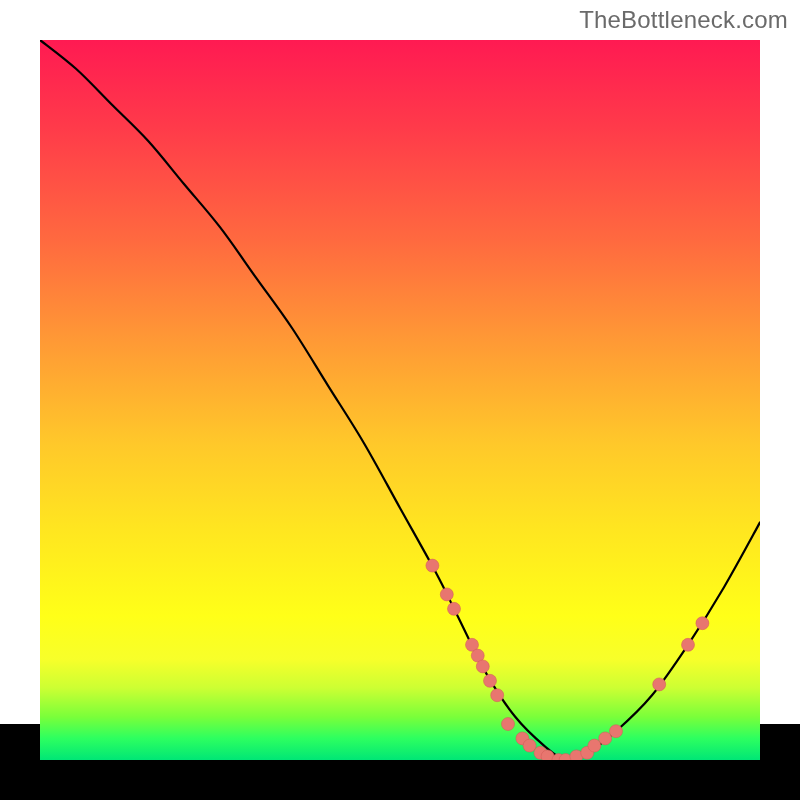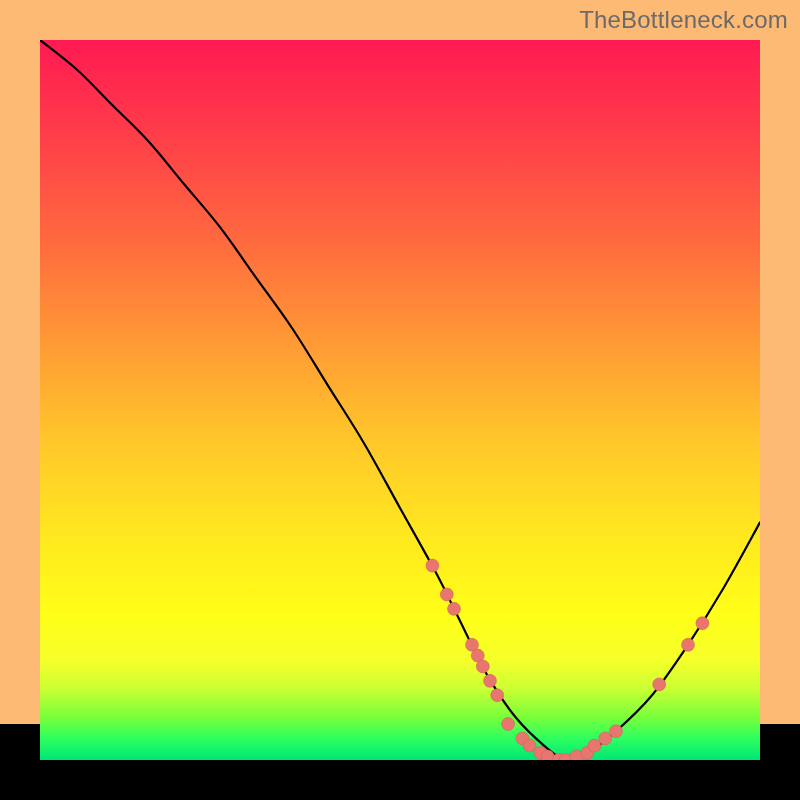--- a/index.html
+++ b/index.html
@@ -7,21 +7,21 @@
     padding: 0;
     width: 800px;
     height: 800px;
     background: #000;
     overflow: hidden;
   }
   .chart-container {
     position: relative;
     width: 800px;
     height: 724px;
-    background: #fdba74;
+    background: #ffffff;
   }
   .watermark {
     position: absolute;
     top: 6px;
     right: 12px;
     font-family: Arial, Helvetica, sans-serif;
     font-size: 24px;
     font-weight: 500;
     color: #6a6a6a;
     letter-spacing: 0.2px;

